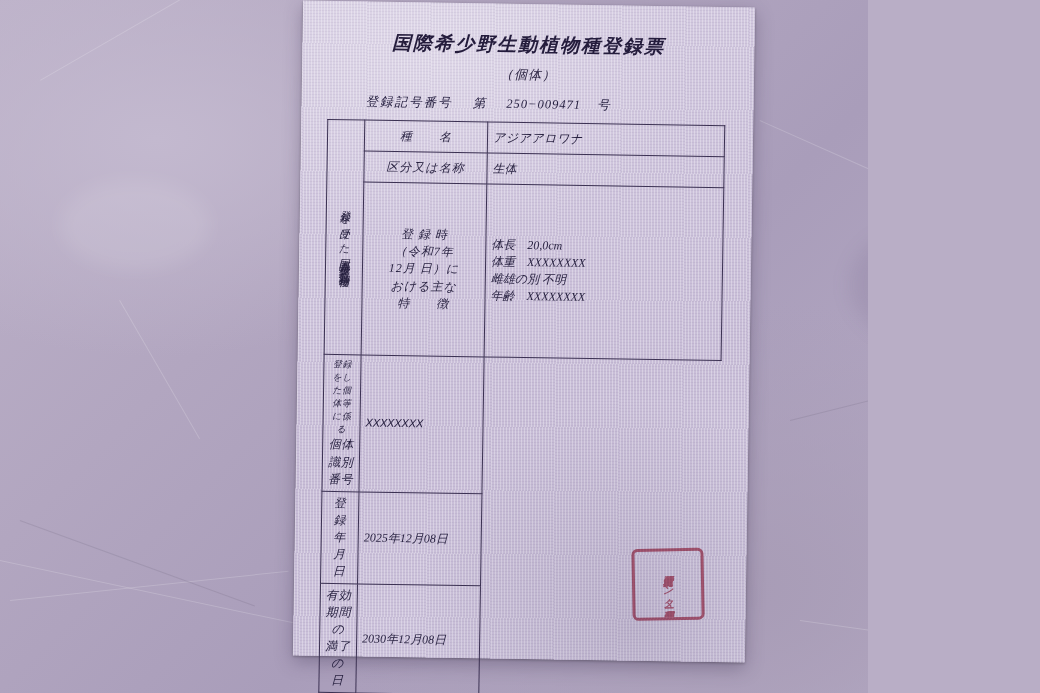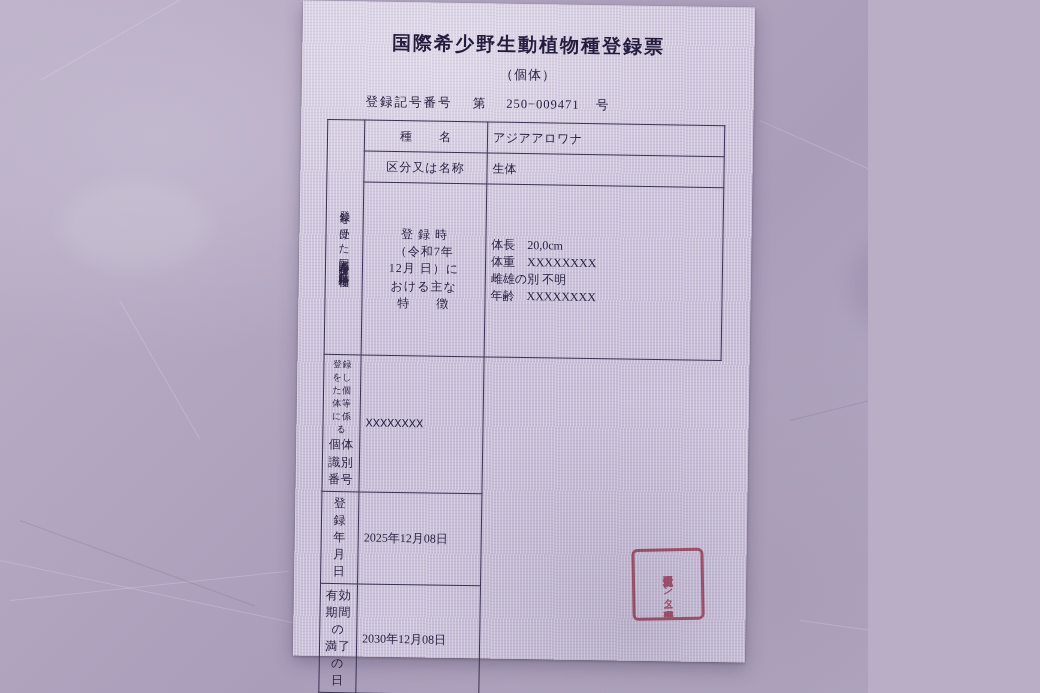--- a/index.html
+++ b/index.html
@@ -17,20 +17,21 @@
   
   #scene {
     position: relative;
     width: 868px;
     height: 693px;
     background:
       radial-gradient(ellipse 60% 45% at 18% 20%, #c3b9cf 0%, rgba(195,185,207,0) 70%),
       radial-gradient(ellipse 70% 60% at 85% 85%, #a89cb6 0%, rgba(168,156,182,0) 70%),
       linear-gradient(135deg, #bdb2c9 0%, #b2a6c0 35%, #a99dba 62%, #b6abc5 100%);
     overflow: hidden;
+    font-style: italic;
   }
   .scratch {
     position: absolute;
     background: rgba(255,255,255,0.18);
     height: 1px;
     transform-origin: 0 0;
     pointer-events: none;
   }
   .scratch.dark { background: rgba(80,70,95,0.14); }
   .blotch {

